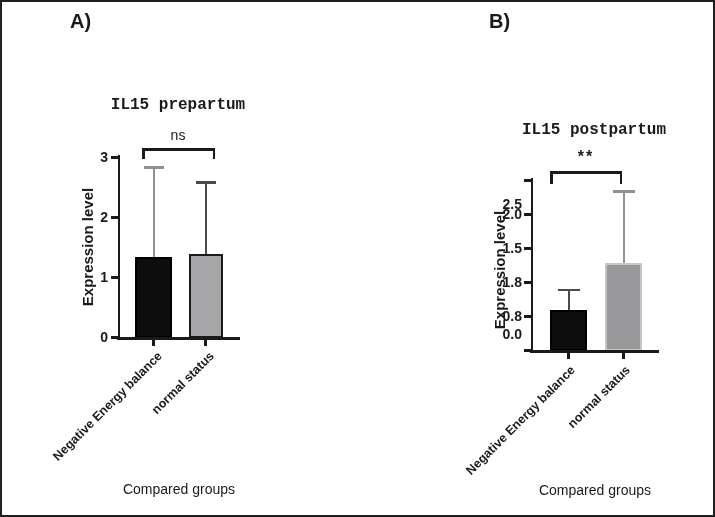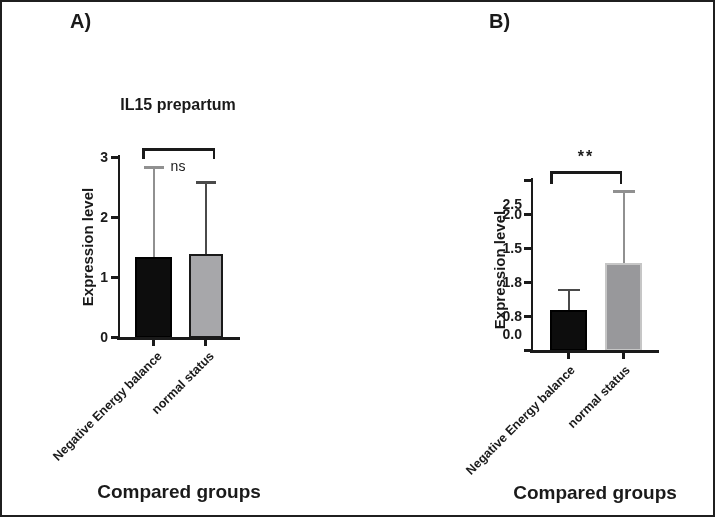--- a/index.html
+++ b/index.html
@@ -8,42 +8,42 @@
     width:715px;height:517px;
     background:#ffffff;
     border:2px solid #1f1f1f;
     box-sizing:border-box;
     font-family:"Liberation Sans","DejaVu Sans",sans-serif;
     color:#1a1a1a;
     overflow:hidden;
   }
   .abs{position:absolute;}
   .plabel{font-size:20px;font-weight:bold;}
-  .title{font-size:16px;font-weight:bold;text-align:center;}
+  .title{font-size:16px;font-weight:bold;text-align:center;font-family:Liberation Mono, monospace;}
   .ylabel{font-size:15px;font-weight:bold;white-space:nowrap;transform:translate(-50%,-50%) rotate(-90deg);}
-  .xlabel{font-size:19px;font-weight:bold;text-align:center;}
+  .xlabel{font-size:14px;font-weight:normal;text-align:center;}
   .sig{font-size:14px;text-align:center;}
   .sig.bold{font-size:16px;font-weight:bold;letter-spacing:2px;}
   .ytl{font-size:14px;font-weight:bold;text-align:right;line-height:16px;}
   .cat{font-size:12.5px;font-weight:bold;white-space:nowrap;transform:rotate(-45deg);transform-origin:100% 0;}
   .axis{background:#1a1a1a;z-index:3;}
   .tick{background:#1a1a1a;z-index:3;}
   .bar{box-sizing:border-box;border:2.5px solid #000;z-index:2;}
   .err{z-index:1;}
   .bracket{background:#1a1a1a;z-index:3;}
 </style>
 </head>
 <body>
 
 <div id="figure">
 
   <div class="abs plabel" style="left:68px;top:8px;">A)</div>
   <div class="abs title" style="left:56px;top:94px;width:240px;">IL15 prepartum</div>
 
-  <div class="abs sig" style="left:136px;top:125px;width:80px;margin-top:31px;">ns</div>
+  <div class="abs sig" style="left:136px;top:125px;width:80px;">ns</div>
   <div class="abs bracket" style="left:140px;top:146px;width:73px;height:2.5px;"></div>
   <div class="abs bracket" style="left:140px;top:146px;width:2.5px;height:11px;"></div>
   <div class="abs bracket" style="left:210.5px;top:146px;width:2.5px;height:11px;"></div>
 
   <div class="abs ylabel" style="left:85px;top:245px;">Expression level</div>
   <div class="abs axis" style="left:115.5px;top:153px;width:2.5px;height:185px;"></div>
   <div class="abs tick" style="left:109px;top:154px;width:7px;height:2.5px;"></div>
   <div class="abs tick" style="left:109px;top:214px;width:7px;height:2.5px;"></div>
   <div class="abs tick" style="left:109px;top:274px;width:7px;height:2.5px;"></div>
   <div class="abs tick" style="left:109px;top:334px;width:7px;height:2.5px;"></div>
@@ -60,20 +60,21 @@
   <div class="abs bar" style="left: 186.5px; width: 34px; top: 252px; height: 84px; background: rgb(167, 167, 170); border-color: rgb(26, 26, 26);"></div>
 
   <div class="abs axis" style="left:115px;top:335px;width:123px;height:3px;"></div>
   <div class="abs tick" style="left:150.25px;top:338px;width:2.5px;height:6px;"></div>
   <div class="abs tick" style="left:202.25px;top:338px;width:2.5px;height:6px;"></div>
   <div class="abs cat" style="right:558px;top:347px;">Negative Energy balance</div>
   <div class="abs cat" style="right:506px;top:347px;">normal status</div>
   <div class="abs xlabel" style="left:77px;top:479px;width:200px;">Compared groups</div>
 
   <div class="abs plabel" style="left:487px;top:8px;">B)</div>
+  <div class="abs title" style="left:472px;top:119px;width:240px;">IL15 postpartum</div>
 
   <div class="abs sig bold" style="left:544px;top:146px;width:80px;">**</div>
   <div class="abs bracket" style="left:548px;top:169px;width:72px;height:2.5px;"></div>
   <div class="abs bracket" style="left:548px;top:169px;width:2.5px;height:13px;"></div>
   <div class="abs bracket" style="left:617.5px;top:169px;width:2.5px;height:13px;"></div>
 
   <div class="abs ylabel" style="left:497px;top:268px;">Expression level</div>
   <div class="abs axis" style="left:528.5px;top:176px;width:2.5px;height:175px;"></div>
   <div class="abs tick" style="left:522px;top:177px;width:7px;height:2.5px;"></div>
   <div class="abs tick" style="left:522px;top:211px;width:7px;height:2.5px;"></div>

